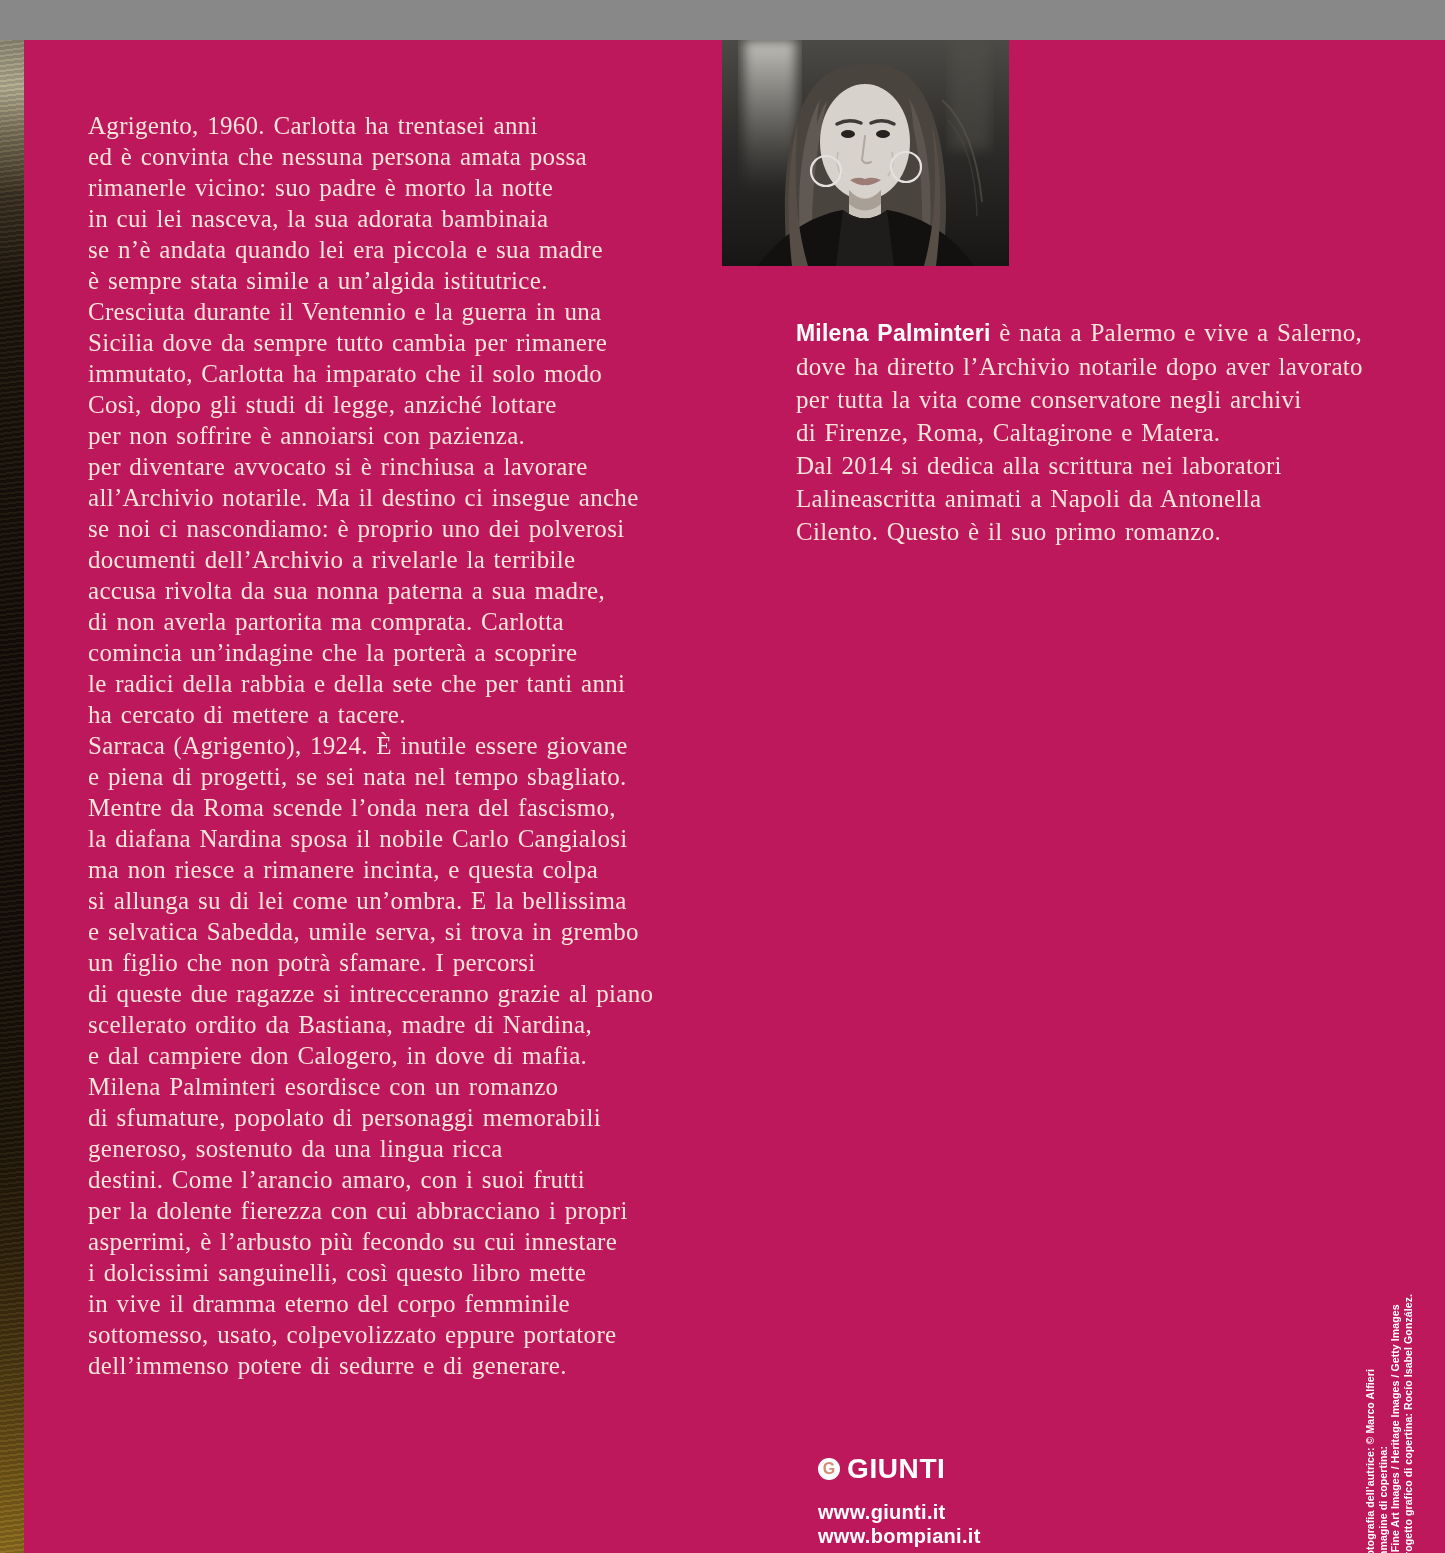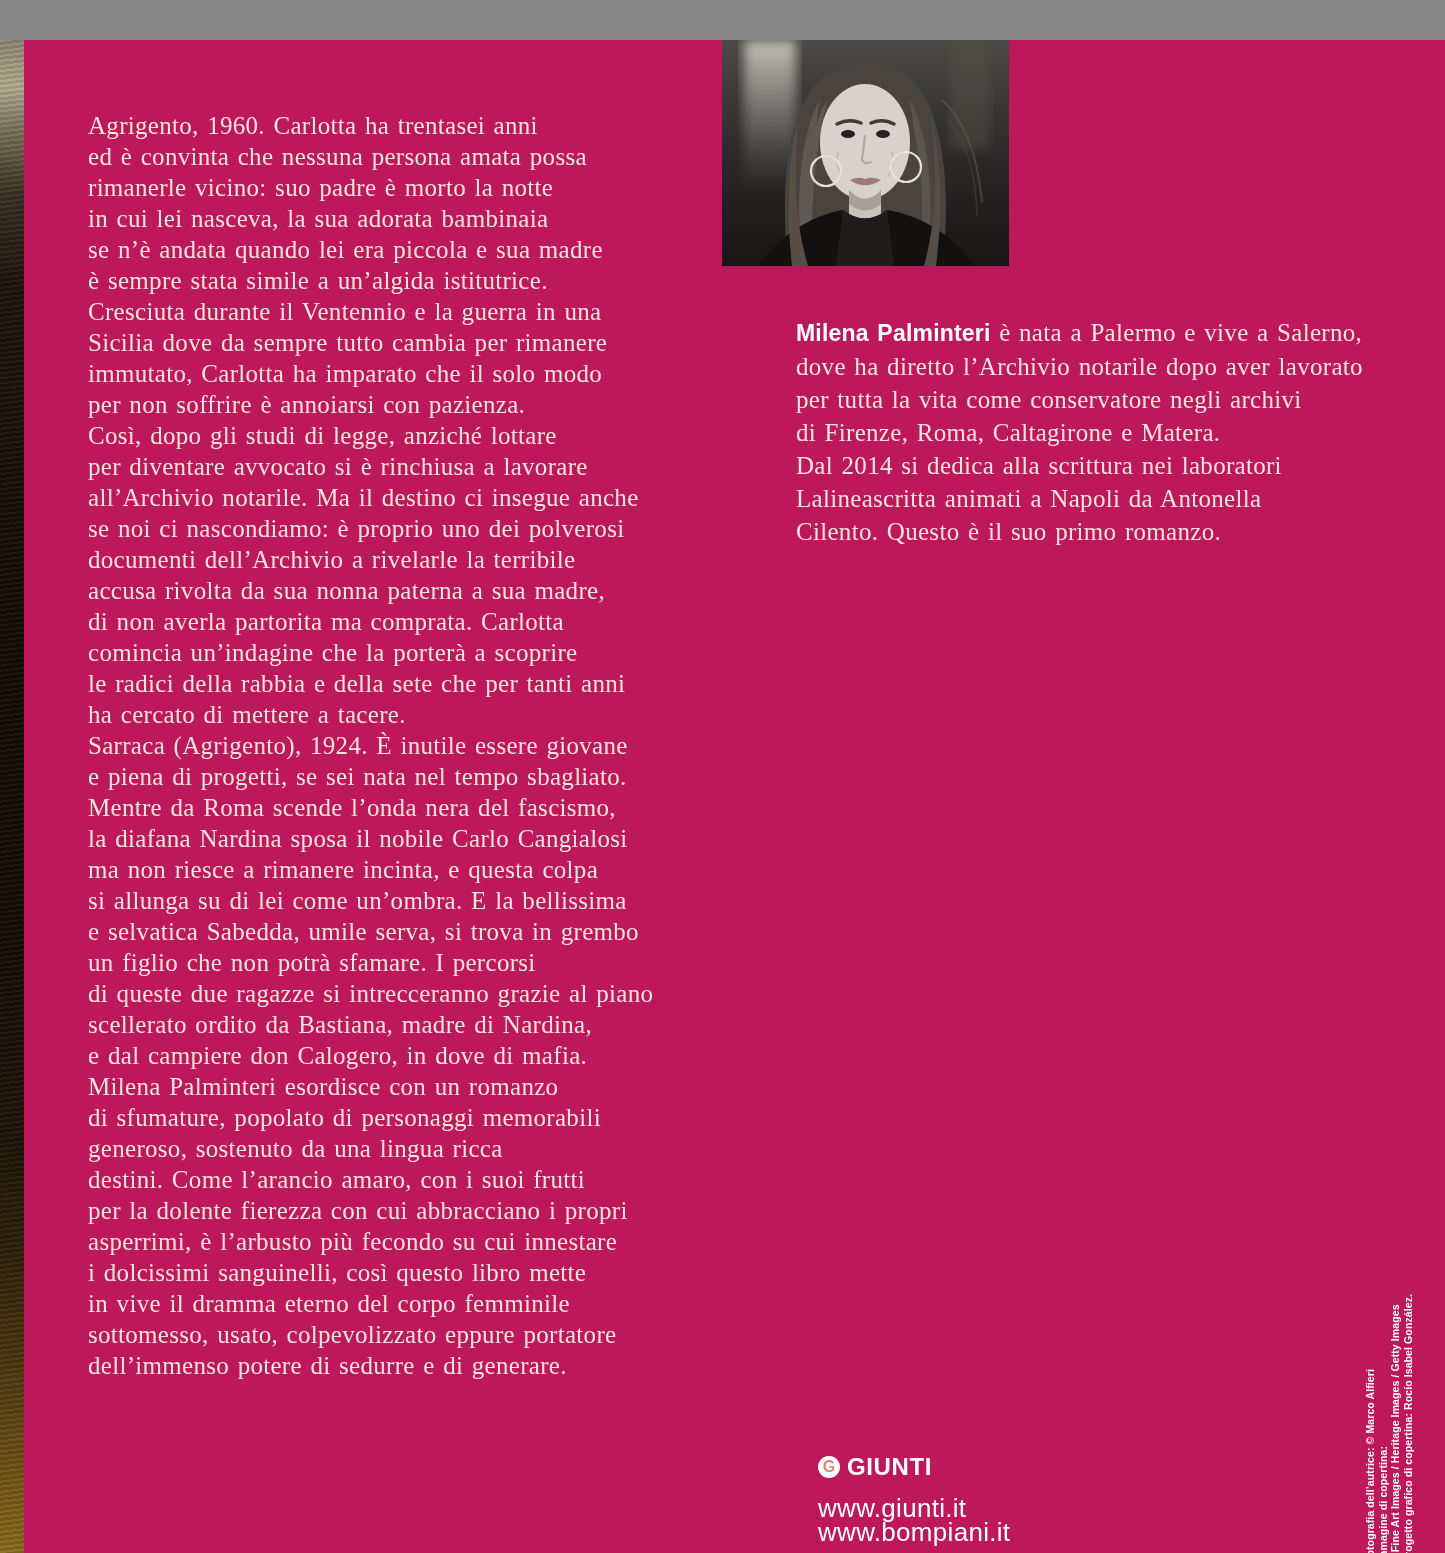--- a/index.html
+++ b/index.html
@@ -52,22 +52,22 @@
     color:#ffffff; font-family:"Liberation Sans", sans-serif;
   }
   .logo-row { display:flex; align-items:center; gap:7px; }
   .logo-circle {
     width:22px; height:22px; border-radius:50%;
     background:#ffffff; color:#d68973;
     display:flex; align-items:center; justify-content:center;
     font-weight:bold; font-size:16px; line-height:1;
     font-family:"Liberation Sans", sans-serif;
   }
-  .logo-text { font-weight:bold; font-size:24px; letter-spacing:0.6px; }
-  .websites { margin-top:15px; font-weight:normal; font-size:26px; line-height:24px; letter-spacing:0.3px; }
+  .logo-text { font-weight:bold; font-size:28px; letter-spacing:0.6px; }
+  .websites { margin-top:15px; font-weight:bold; font-size:20px; line-height:24px; letter-spacing:0.3px; }
   
   .credits {
     position:absolute; left:1364px; top:1523px;
     transform:rotate(-90deg); transform-origin:0 0;
     width:300px;
     font-family:"Liberation Sans", sans-serif; font-weight:bold;
     font-size:10.5px; line-height:12.5px; color:#ffffff;
     letter-spacing:0.1px; white-space:nowrap;
   }
 </style>
@@ -132,22 +132,22 @@
   <div class="synopsis">
       <div>Agrigento, 1960. Carlotta ha trentasei anni</div>
       <div>ed è convinta che nessuna persona amata possa</div>
       <div>rimanerle vicino: suo padre è morto la notte</div>
       <div>in cui lei nasceva, la sua adorata bambinaia</div>
       <div>se n’è andata quando lei era piccola e sua madre</div>
       <div>è sempre stata simile a un’algida istitutrice.</div>
       <div>Cresciuta durante il Ventennio e la guerra in una</div>
       <div>Sicilia dove da sempre tutto cambia per rimanere</div>
       <div>immutato, Carlotta ha imparato che il solo modo</div>
+      <div>Così, dopo gli studi di legge, anziché lottare</div>
       <div>per non soffrire è annoiarsi con pazienza.</div>
-      <div>Così, dopo gli studi di legge, anziché lottare</div>
       <div>per diventare avvocato si è rinchiusa a lavorare</div>
       <div>all’Archivio notarile. Ma il destino ci insegue anche</div>
       <div>se noi ci nascondiamo: è proprio uno dei polverosi</div>
       <div>documenti dell’Archivio a rivelarle la terribile</div>
       <div>accusa rivolta da sua nonna paterna a sua madre,</div>
       <div>di non averla partorita ma comprata. Carlotta</div>
       <div>comincia un’indagine che la porterà a scoprire</div>
       <div>le radici della rabbia e della sete che per tanti anni</div>
       <div>ha cercato di mettere a tacere.</div>
       <div>Sarraca (Agrigento), 1924. È inutile essere giovane</div>

